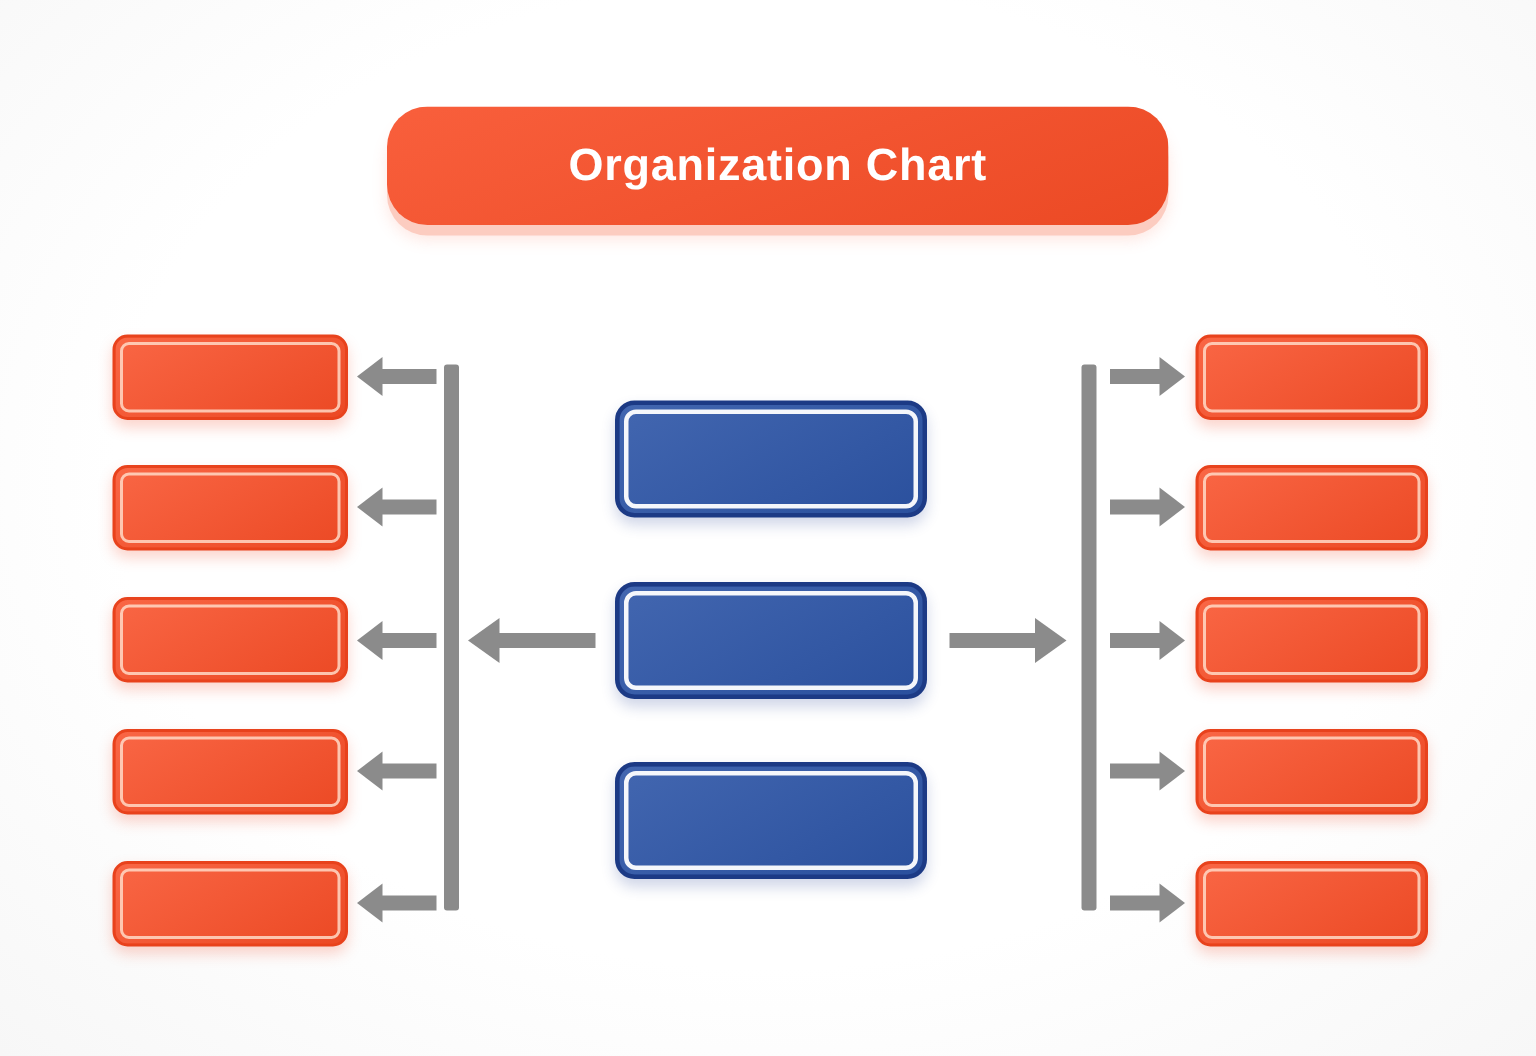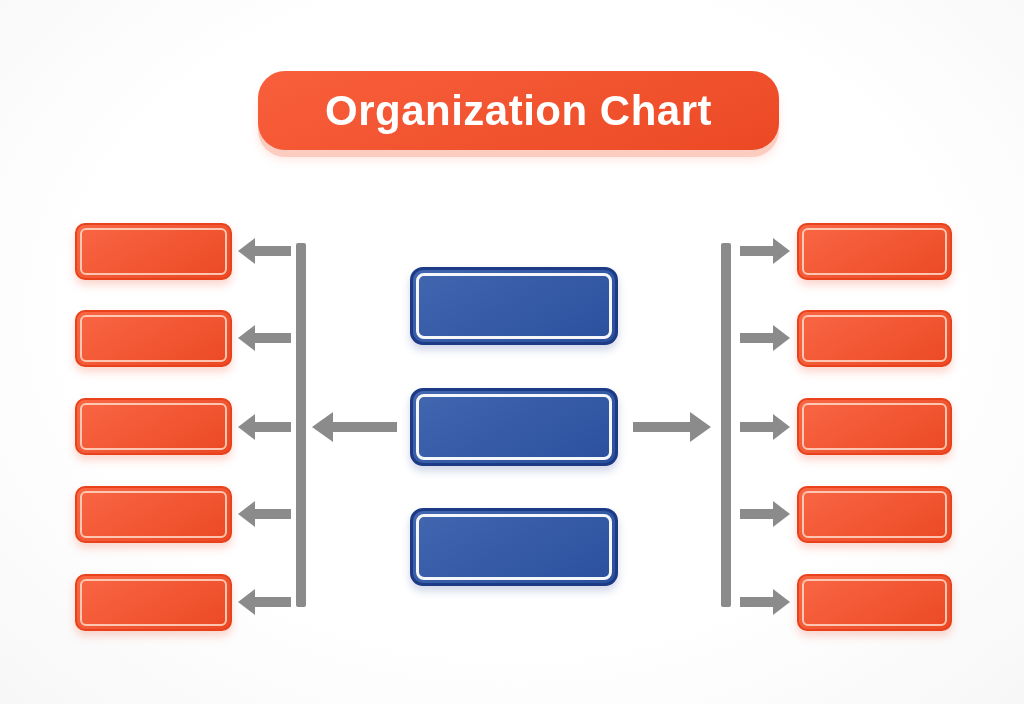--- a/index.html
+++ b/index.html
@@ -25,21 +25,21 @@
   
   .banner{
     position:absolute;left:258px;top:71px;width:521px;height:79px;
     background:var(--orange);
     background-image:linear-gradient(160deg, rgba(255,255,255,.10), rgba(0,0,0,.05));
     border-radius:27px;
     box-shadow:0 7px 0 var(--banner-shadow), 0 10px 10px rgba(248,120,95,.18);
     display:flex;align-items:center;justify-content:center;
   }
   .banner span{
-    color:var(--title-text);font-size:42px;font-weight:600;letter-spacing:.5px;
+    color:var(--title-text);font-size:30px;font-weight:600;letter-spacing:.5px;
   }
 
   
   .node{
     position:absolute;display:flex;align-items:center;justify-content:center;
     color:#fff;font-size:14px;
   }
   .node::after{content:"";position:absolute;pointer-events:none;}
   .node.orange{
     width:157px;height:57px;border-radius:10px;

